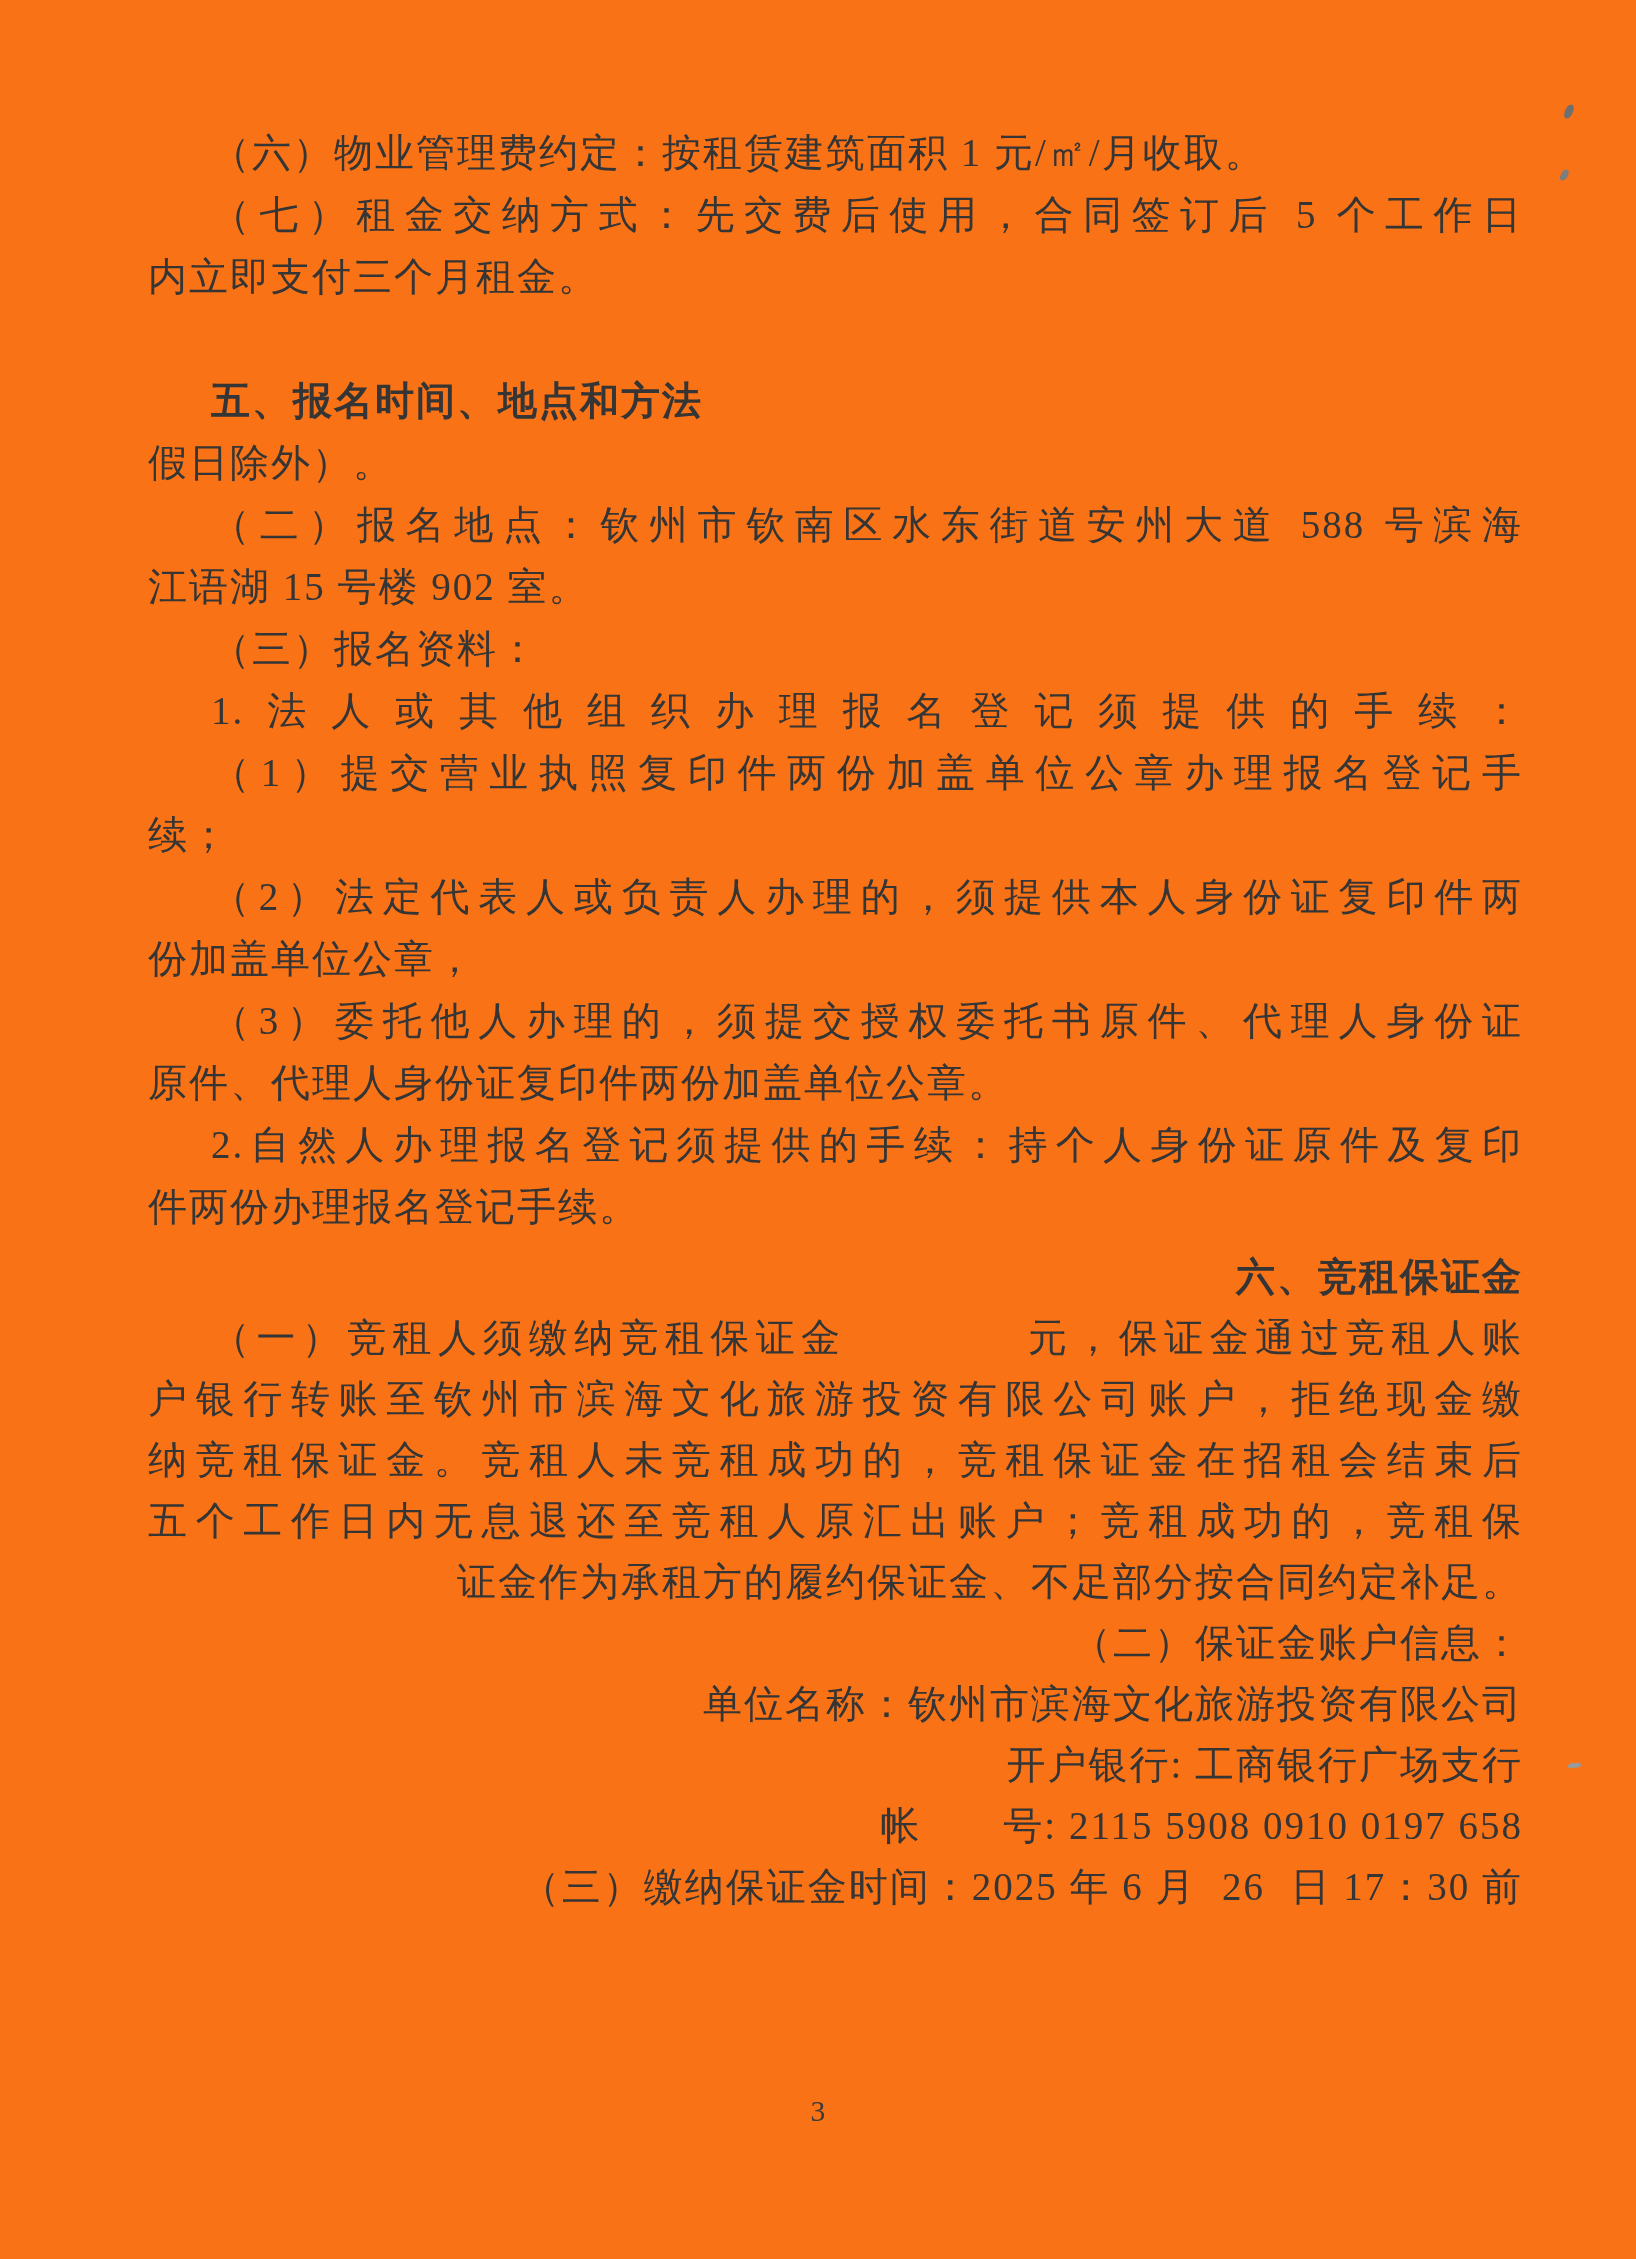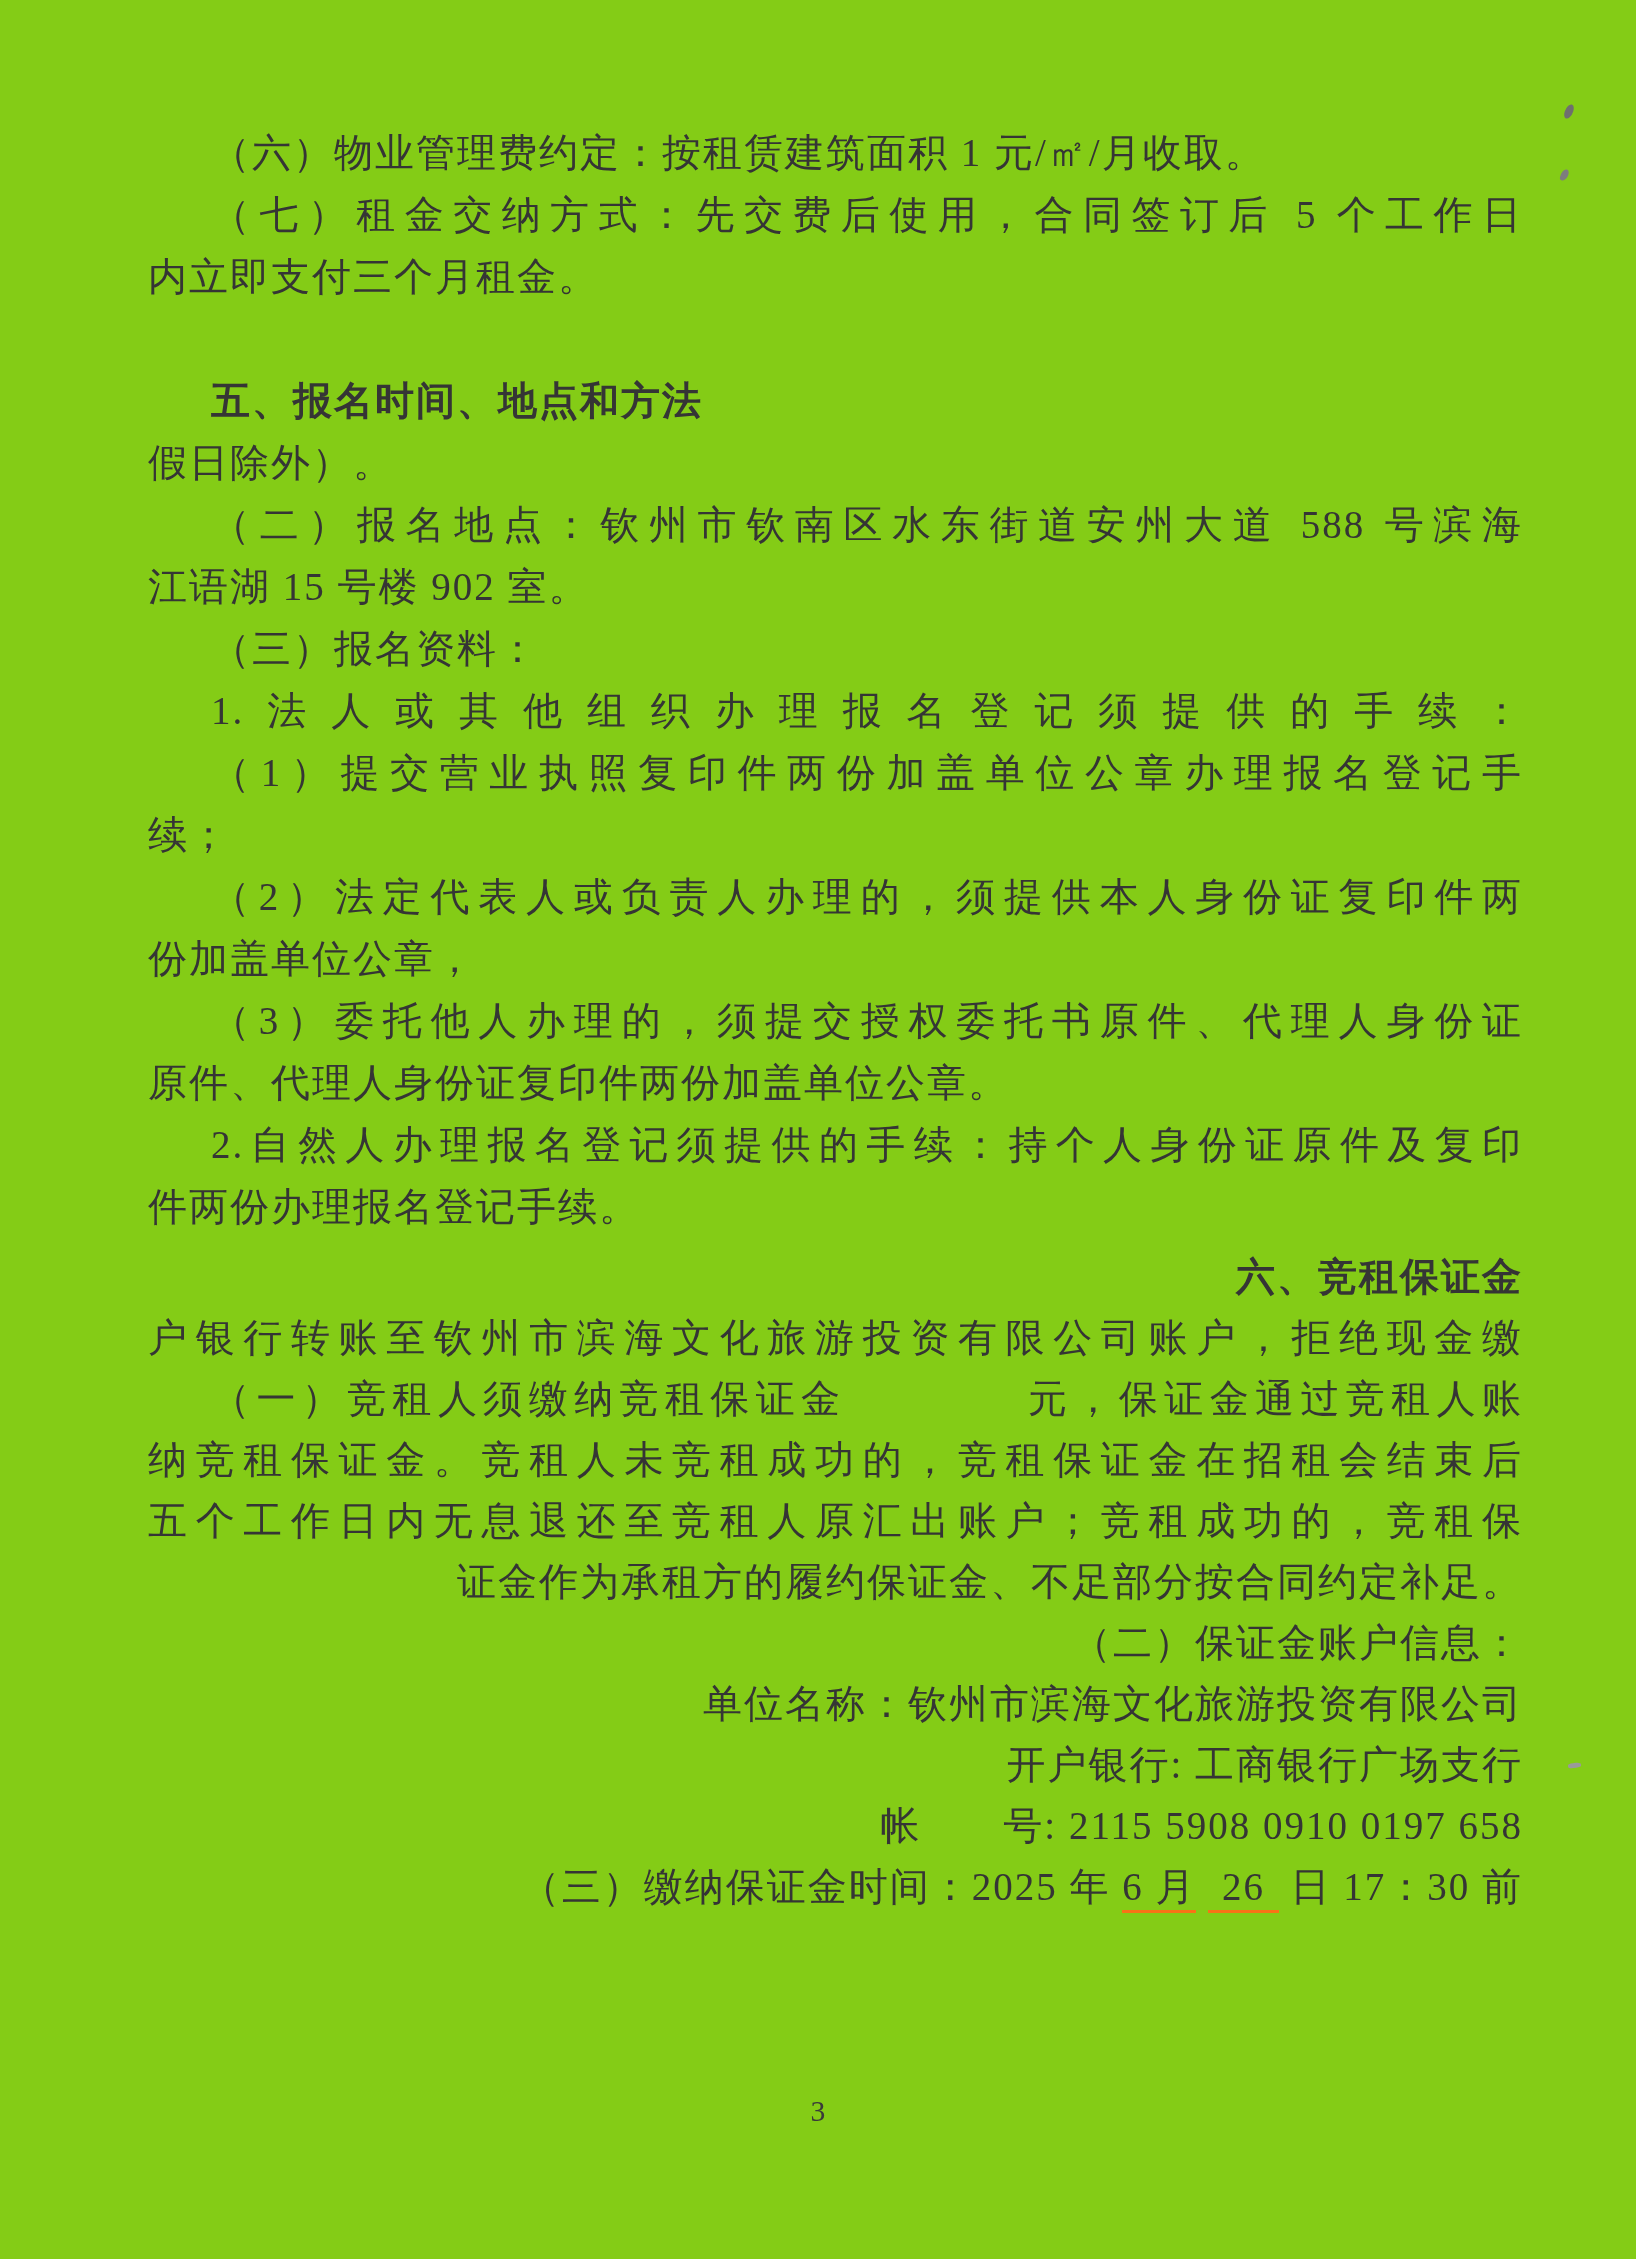--- a/index.html
+++ b/index.html
@@ -1,21 +1,21 @@
 <!DOCTYPE html>
 <html><head>
 <meta charset="utf-8">
 <style>
   html, body { margin: 0; padding: 0; background: #e8e8e8; }
   .page {
     position: relative;
     width: 1636px;
     height: 2260px;
     margin: 0 auto;
-    background: #84cc16;
+    background: #f97316;
     font-family: "Liberation Serif", "DejaVu Serif", serif;
     color: #353535;
     overflow: hidden;
   }
   .content {
     position: absolute;
     left: 148px;
     top: 122px;
     width: 1375px;
   }
@@ -77,22 +77,22 @@
     <p class="ln">续；</p>
     <p class="ln ind just">（2）法定代表人或负责人办理的，须提供本人身份证复印件两</p>
     <p class="ln">份加盖单位公章，</p>
     <p class="ln ind just">（3）委托他人办理的，须提交授权委托书原件、代理人身份证</p>
     <p class="ln">原件、代理人身份证复印件两份加盖单位公章。</p>
     <p class="ln ind just">2.自然人办理报名登记须提供的手续：持个人身份证原件及复印</p>
     <p class="ln">件两份办理报名登记手续。</p>
 
     <div class="sec2">
       <p class="ln ind bold">六、竞租保证金</p>
+      <p class="ln ind just">（一）竞租人须缴纳竞租保证金　　　　元，保证金通过竞租人账</p>
       <p class="ln just">户银行转账至钦州市滨海文化旅游投资有限公司账户，拒绝现金缴</p>
-      <p class="ln ind just">（一）竞租人须缴纳竞租保证金　　　　元，保证金通过竞租人账</p>
       <p class="ln just">纳竞租保证金。竞租人未竞租成功的，竞租保证金在招租会结束后</p>
       <p class="ln just">五个工作日内无息退还至竞租人原汇出账户；竞租成功的，竞租保</p>
       <p class="ln">证金作为承租方的履约保证金、不足部分按合同约定补足。</p>
       <p class="ln ind">（二）保证金账户信息：</p>
       <p class="ln ind">单位名称：钦州市滨海文化旅游投资有限公司</p>
       <p class="ln ind">开户银行: 工商银行广场支行</p>
       <p class="ln ind">帐　　号: 2115 5908 0910 0197 658</p>
       <p class="ln ind">
         <span>（三）缴纳保证金时间：2025 年 </span><span class="u">6 月</span><span> </span><span class="u u-day">26</span><span> 日 17：30 前</span>
       </p>

